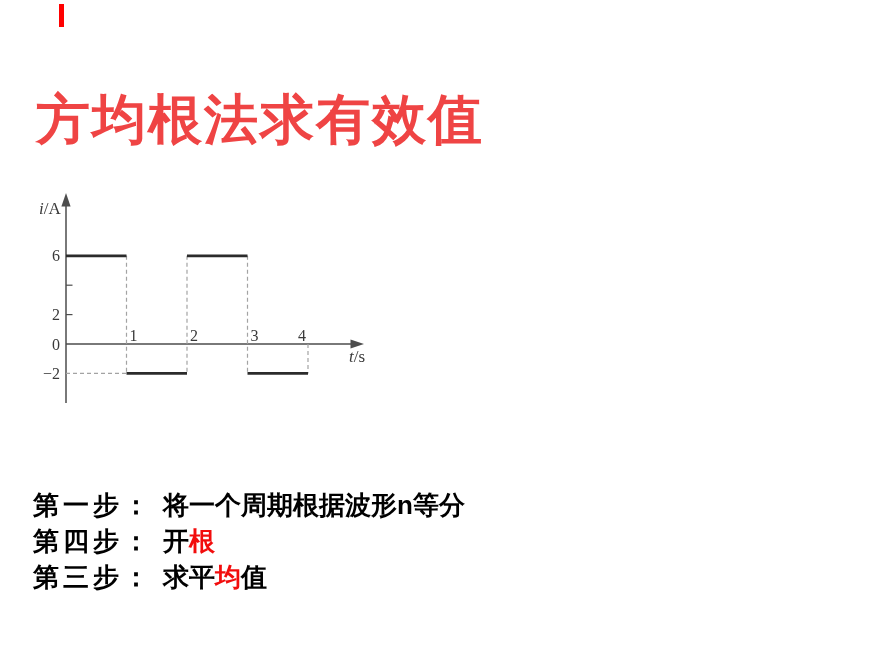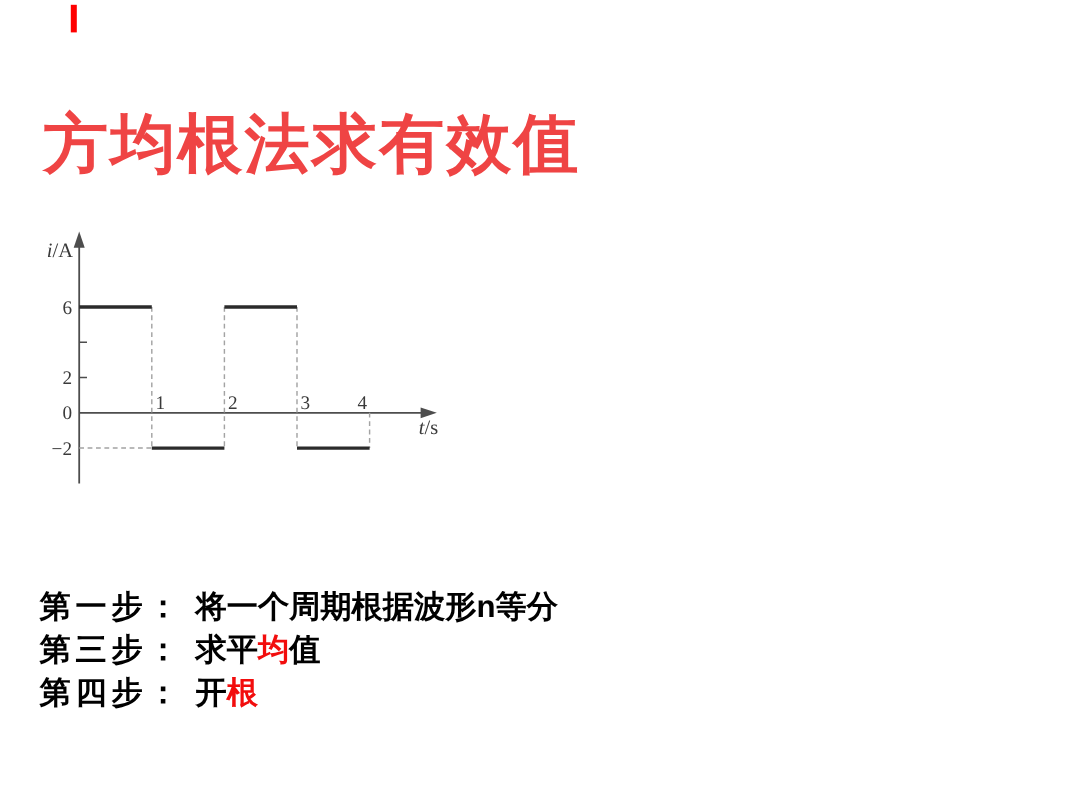--- a/index.html
+++ b/index.html
@@ -93,15 +93,15 @@
       <text x="28" y="194.9" text-anchor="end" font-size="16" fill="#3a3a3a">−2</text>
       <text x="97.5" y="156.5" text-anchor="start" font-size="16" fill="#3a3a3a">1</text>
       <text x="158" y="156.5" text-anchor="start" font-size="16" fill="#3a3a3a">2</text>
       <text x="218.5" y="156.5" text-anchor="start" font-size="16" fill="#3a3a3a">3</text>
       <text x="274" y="156.5" text-anchor="end" font-size="16" fill="#3a3a3a">4</text>
     </svg>
 </div>
 
 <div class="steps" id="steps">
     <div class="step-line"><span class="prefix">第一步：</span><span>将一个周期根据波形n等分</span></div>
+    <div class="step-line"><span class="prefix">第四步：</span><span>开</span><span style="color: rgb(242, 13, 13);">根</span></div>
     <div class="step-line"><span class="prefix">第三步：</span><span>求平</span><span style="color: rgb(242, 13, 13);">均</span><span>值</span></div>
-    <div class="step-line"><span class="prefix">第四步：</span><span>开</span><span style="color: rgb(242, 13, 13);">根</span></div>
   </div>
 
 </body></html>

